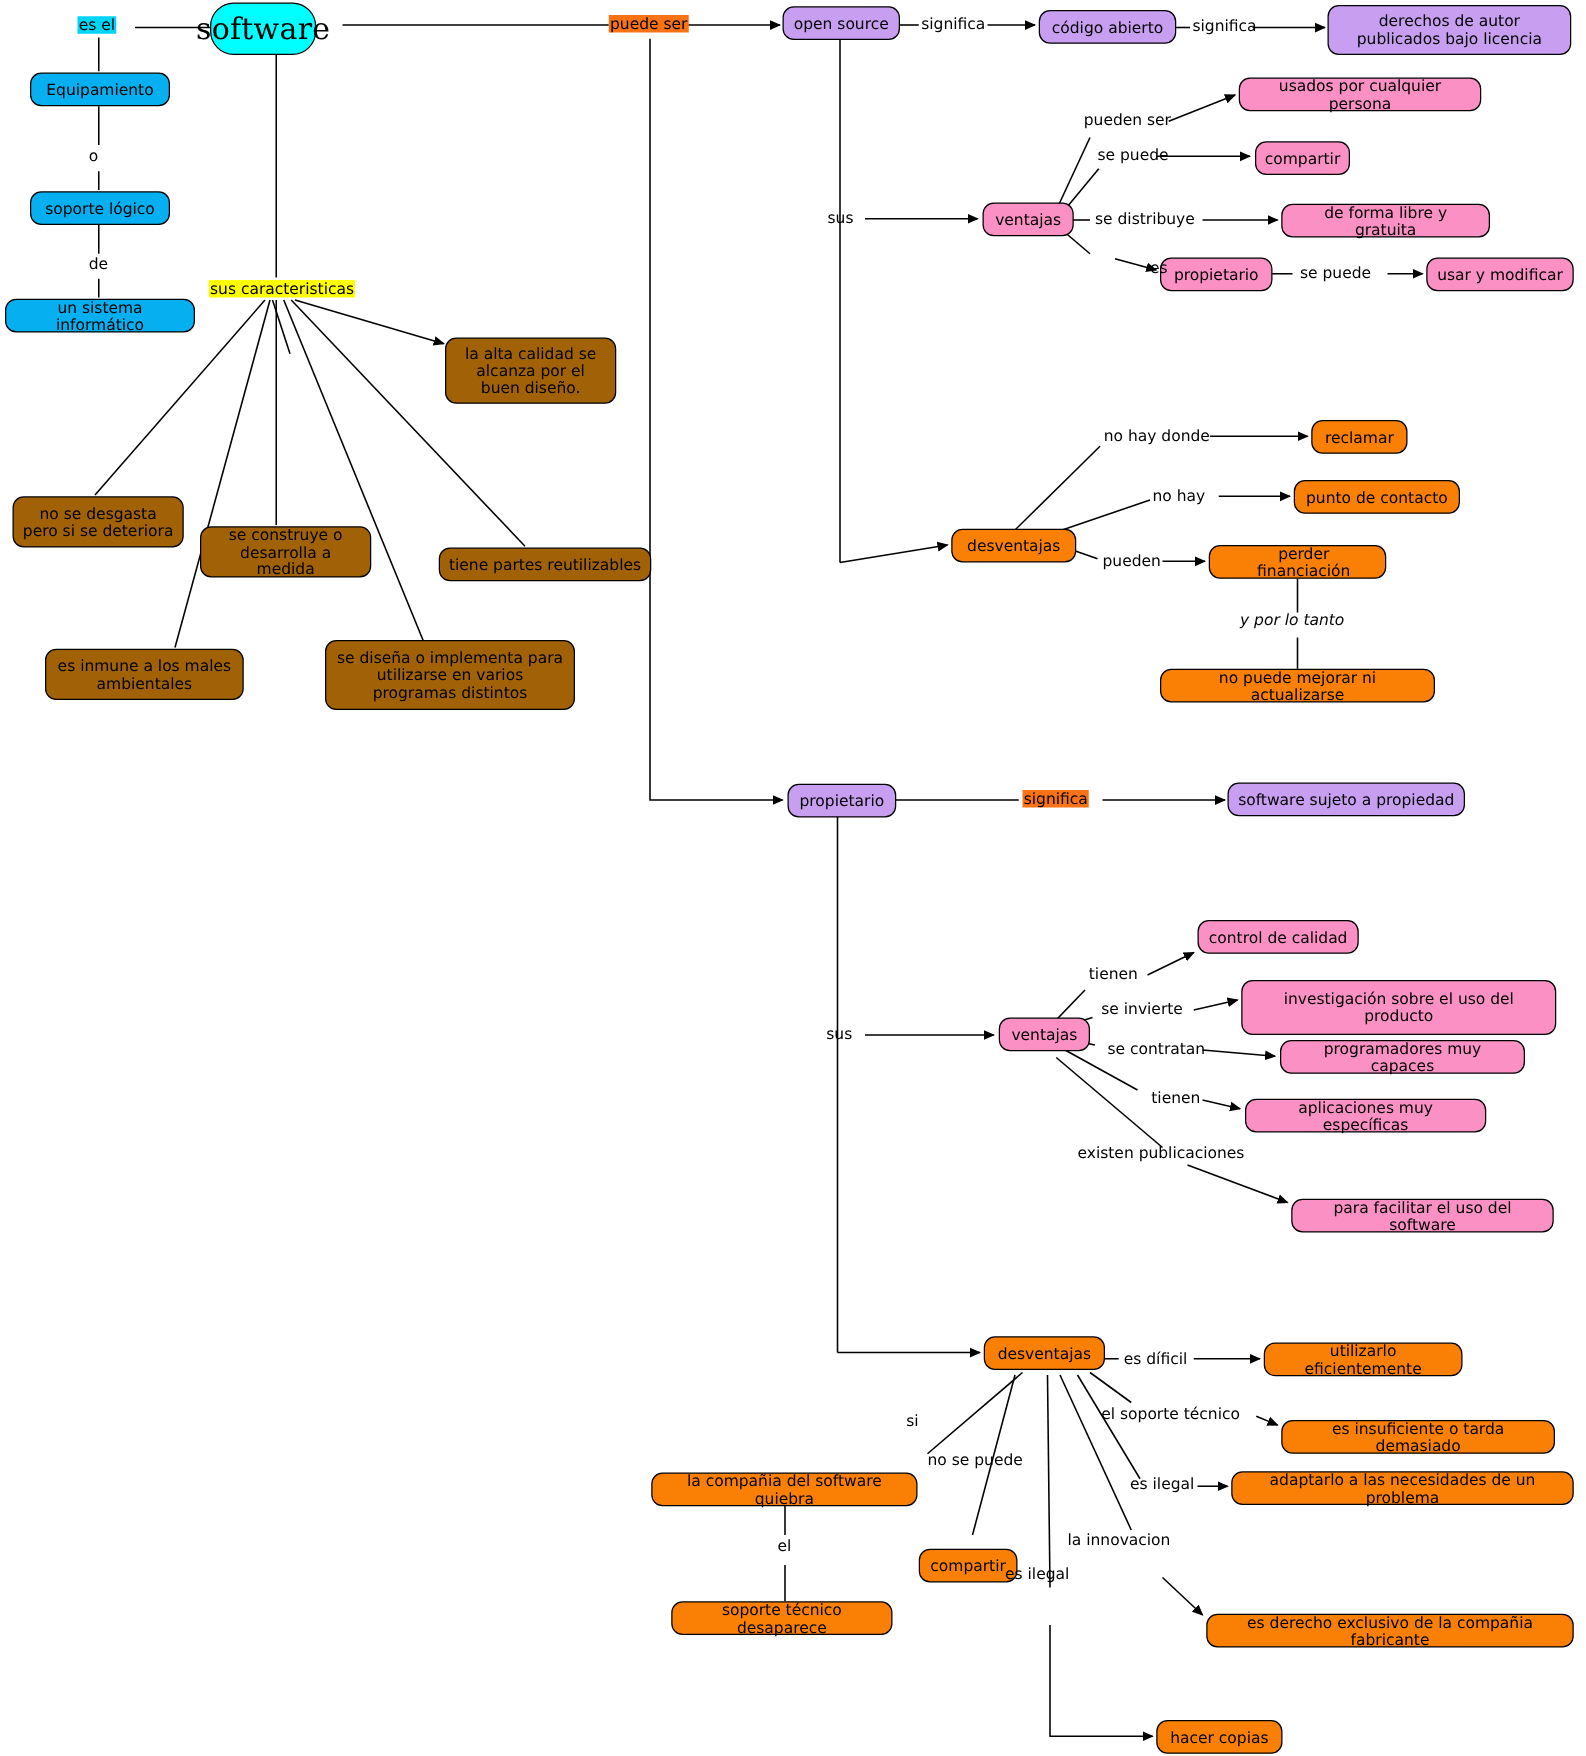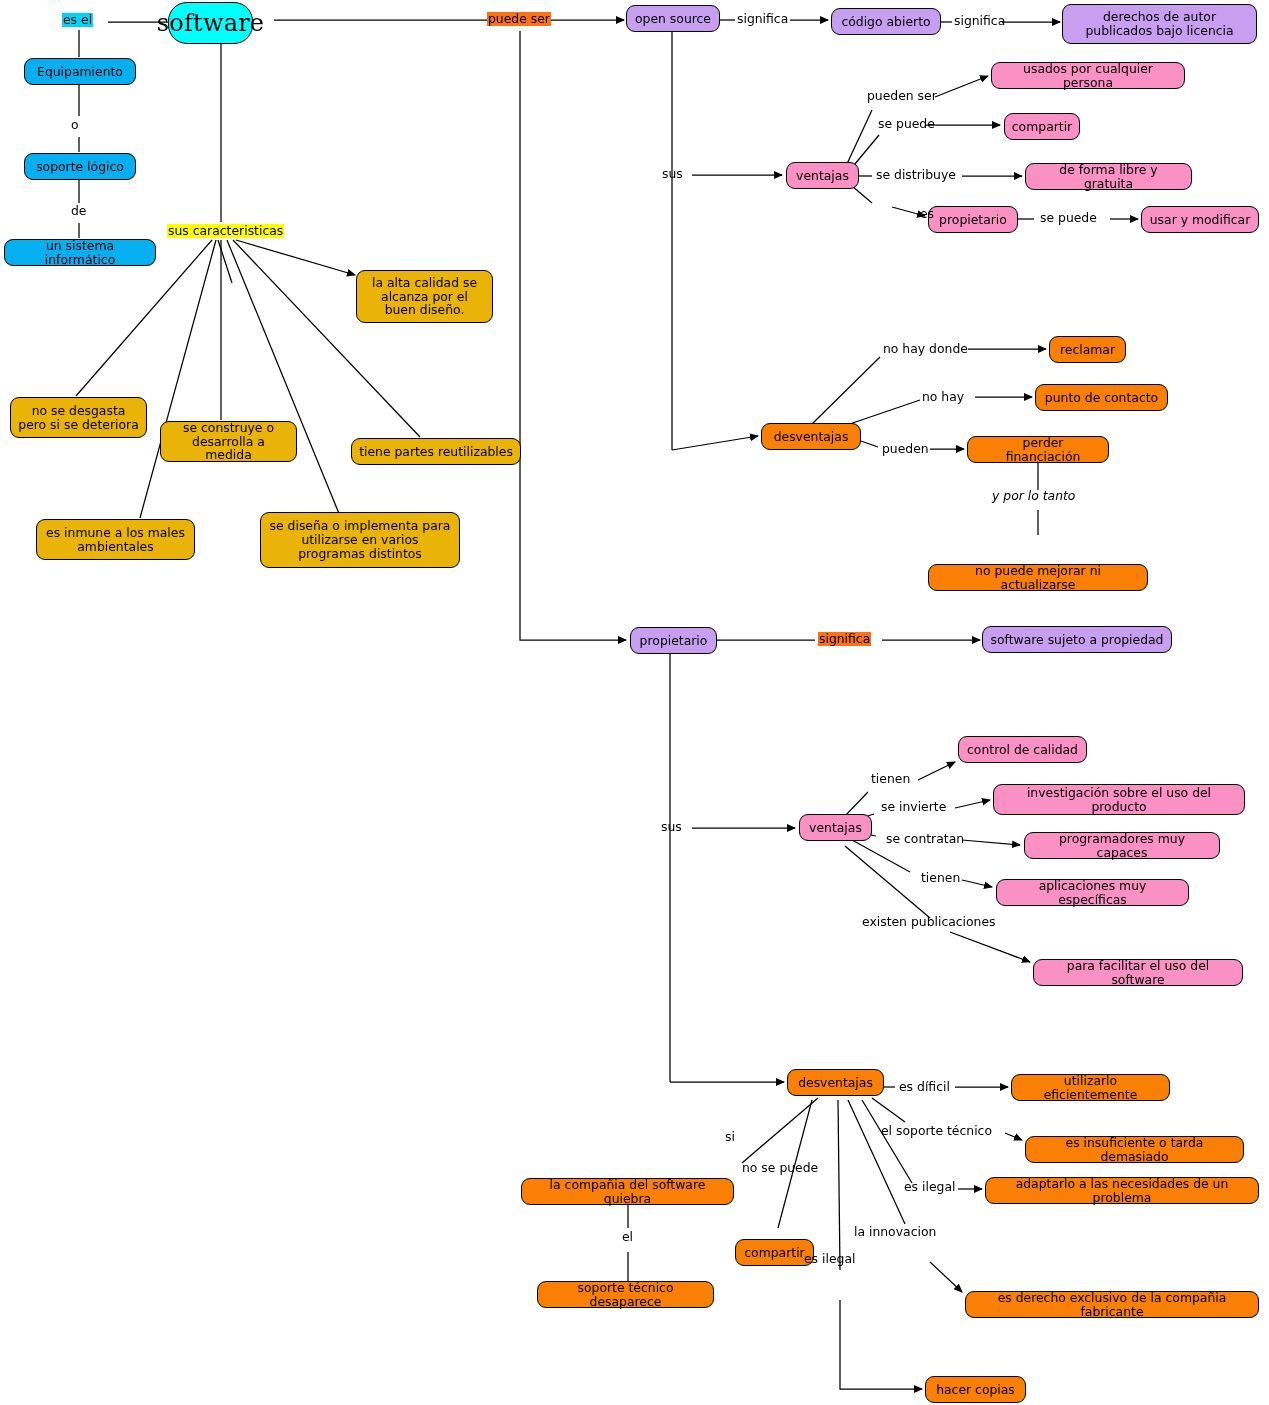--- a/index.html
+++ b/index.html
@@ -35,21 +35,21 @@
     justify-content: center;
     text-align: center;
     line-height: 1.12;
     padding: 3px 7px;
     font-size: 12.4px;
     color: #000000;
     z-index: 5;
   }
   .n-cyan   { background: #00ffff; }
   .n-blue   { background: #06b0f0; }
-  .n-yellow { background: #eab308; }
+  .n-yellow { background: #a16207; }
   .n-purple { background: #c89ef0; }
   .n-pink   { background: #fa90c3; }
   .n-orange { background: #fa8005; }
 
   .node.title {
     font-family: "DejaVu Serif", "Liberation Serif", serif;
     font-size: 24px;
     font-style: normal;
     letter-spacing: 0.2px;
   }
@@ -242,39 +242,39 @@
   <div class="label" style="left:921px; top:390px;">no hay</div>
 
   <div class="node n-orange" style="left:1035px; top:384px; width:133px; height:27px;">punto de contacto</div>
 
   <div class="label" style="left:881px; top:442px;">pueden</div>
 
   <div class="node n-orange" style="left:967px; top:436px; width:142px; height:27px;padding-left:17px;">perder financiación</div>
 
   <div class="label" style="left:991px; top:489px;font-style:italic;">y por lo tanto</div>
 
-  <div class="node n-orange" style="left:928px; top:535px; width:220px; height:27px;margin-top:29px;">no puede mejorar ni actualizarse</div>
+  <div class="node n-orange" style="left:928px; top:535px; width:220px; height:27px;">no puede mejorar ni actualizarse</div>
 
   <div class="node n-purple" style="left:630px; top:627px; width:87px; height:27px;">propietario</div>
 
   <div class="label hl-purple" style="left:818px; top:632px;">significa</div>
 
   <div class="node n-purple" style="left:982px; top:626px; width:190px; height:27px;">software sujeto a propiedad</div>
 
   <div class="label" style="left:660px; top:820px;">sus</div>
 
   <div class="node n-pink" style="left:799px; top:814px; width:73px; height:27px;">ventajas</div>
 
   <div class="label" style="left:870px; top:772px;">tienen</div>
 
   <div class="node n-pink" style="left:958px; top:736px; width:129px; height:27px;">control de calidad</div>
 
   <div class="label" style="left:880px; top:800px;">se invierte</div>
 
-  <div class="node n-pink" style="left:993px; top:784px; width:252px; height:31px;">investigación sobre el uso del producto</div>
+  <div class="node n-pink" style="left:993px; top:784px; width:252px; height:44px;">investigación sobre el uso del producto</div>
 
   <div class="label" style="left:885px; top:832px;">se contratan</div>
 
   <div class="node n-pink" style="left:1024px; top:832px; width:196px; height:27px;">programadores muy capaces</div>
 
   <div class="label" style="left:920px; top:871px;">tienen</div>
 
   <div class="node n-pink" style="left:996px; top:879px; width:193px; height:27px;">aplicaciones muy específicas</div>
 
   <div class="label" style="left:861px; top:915px;">existen publicaciones</div>

